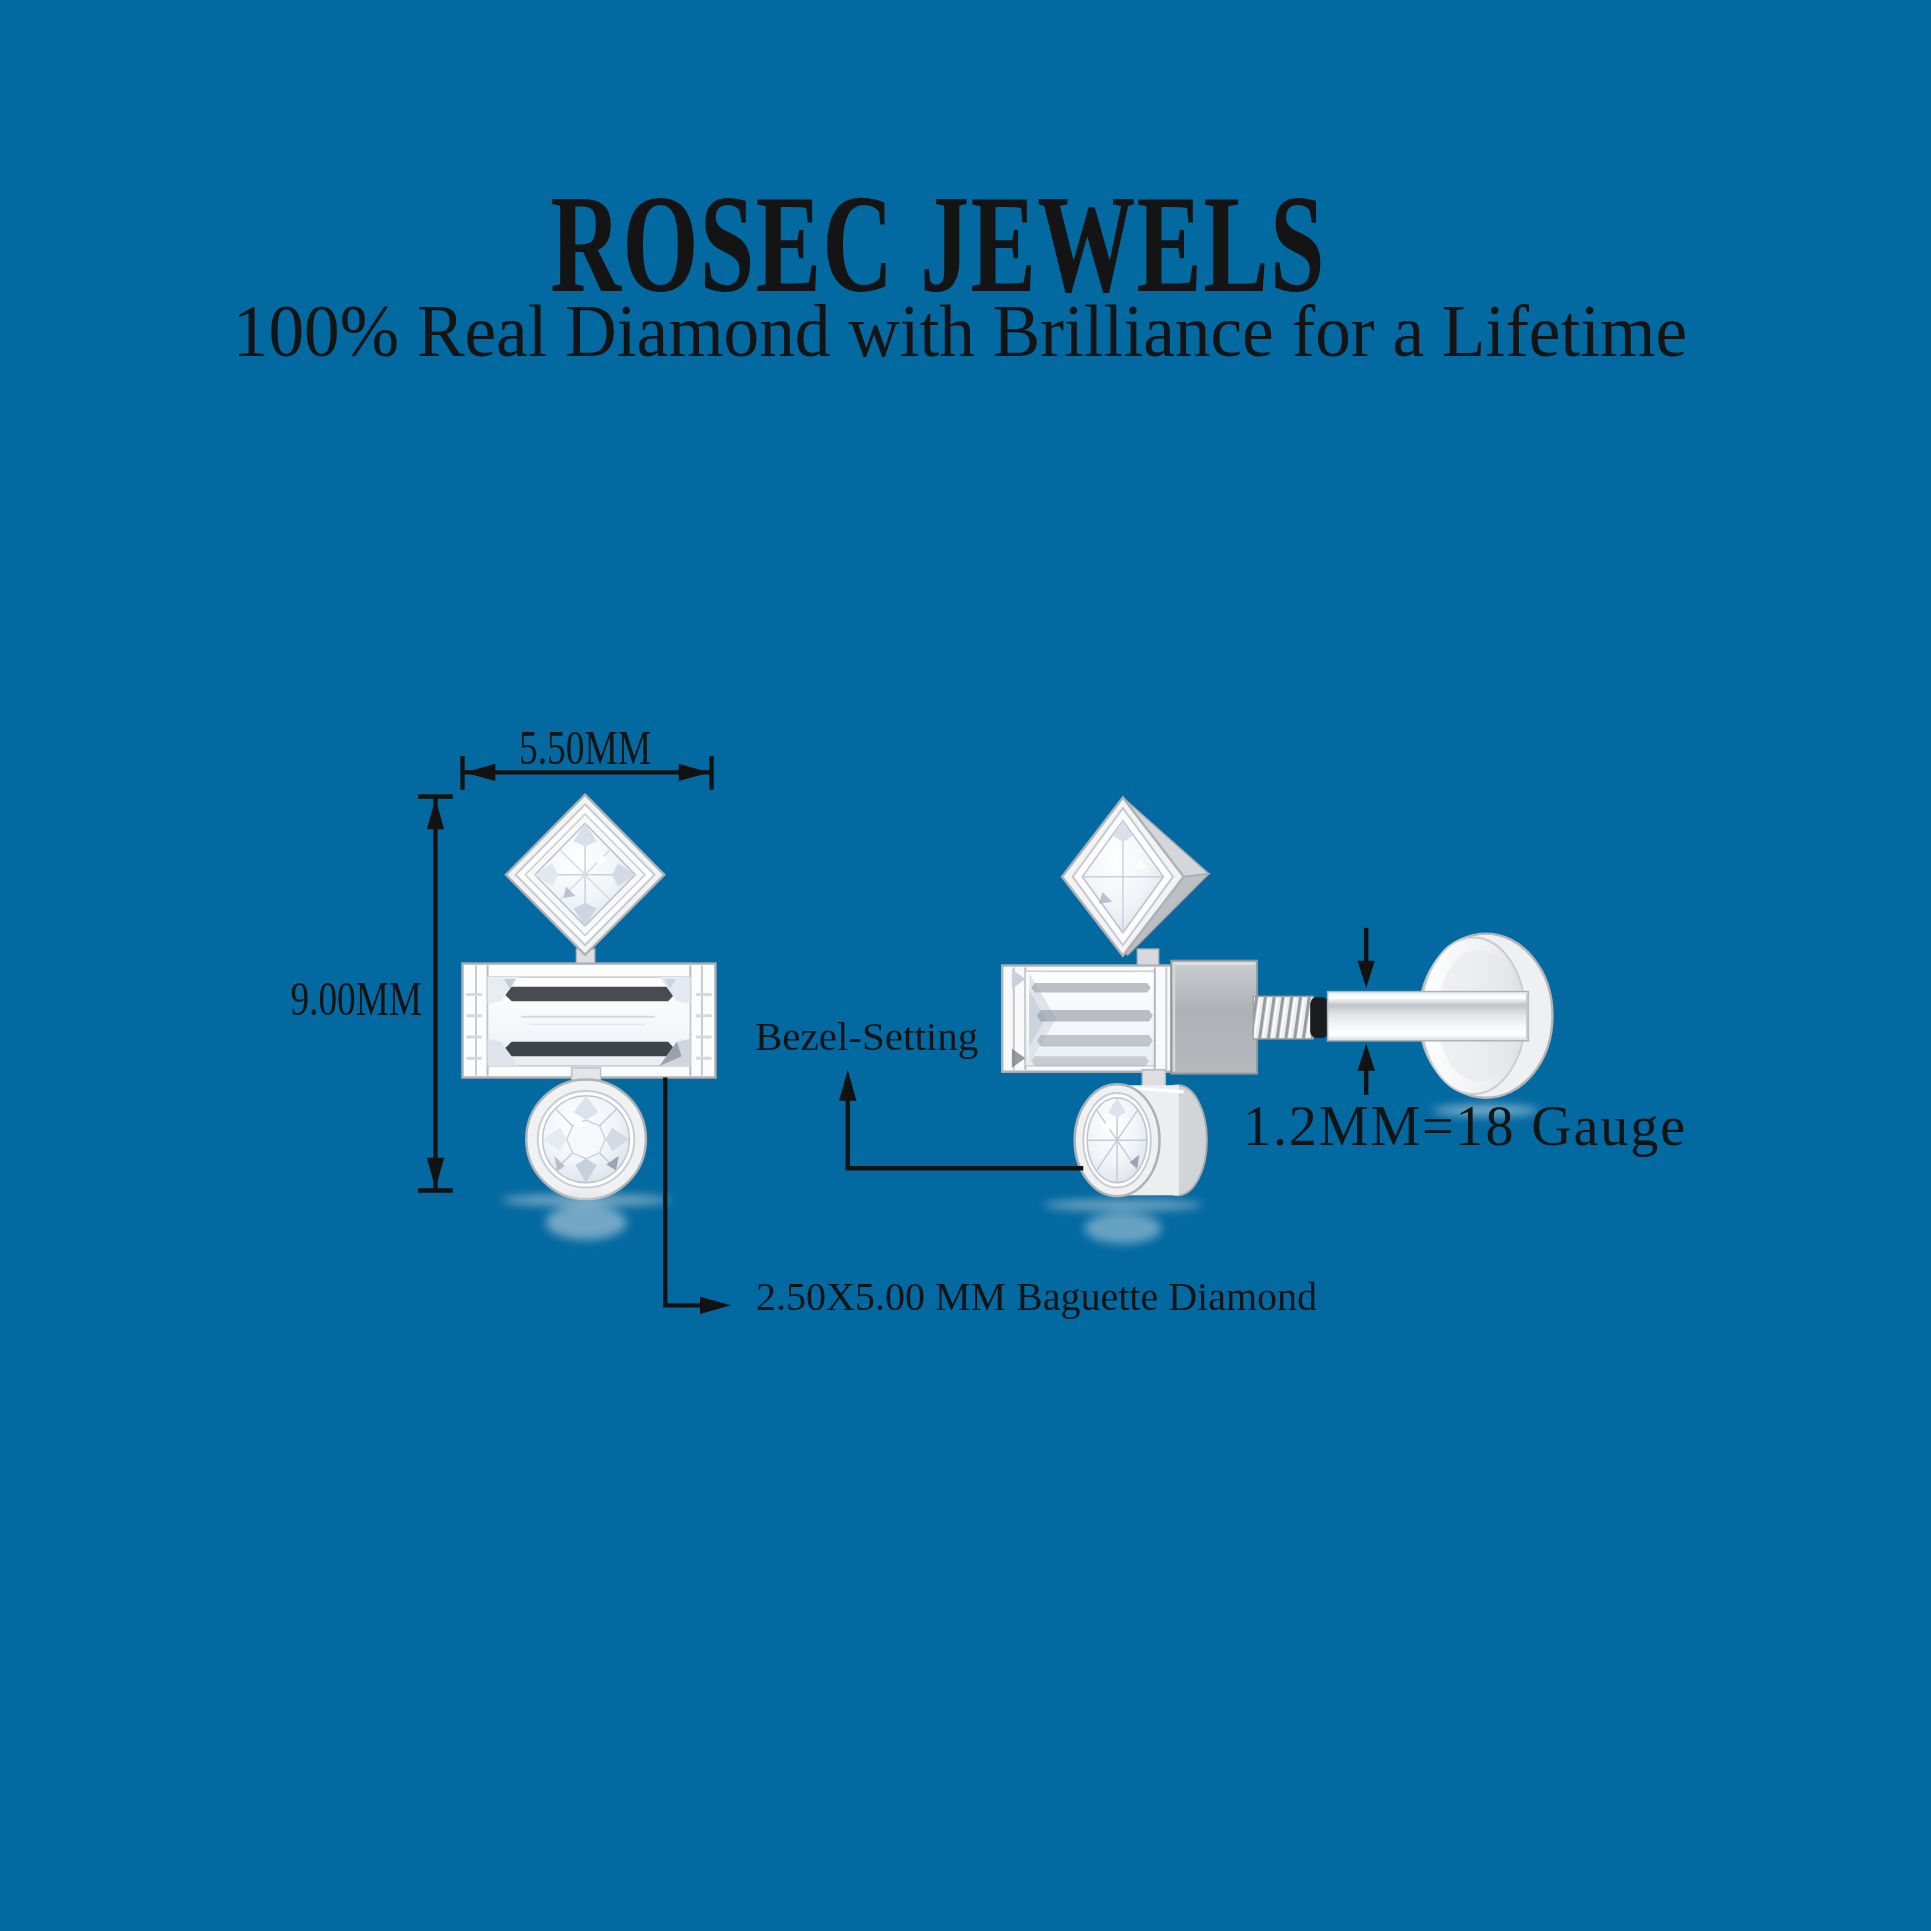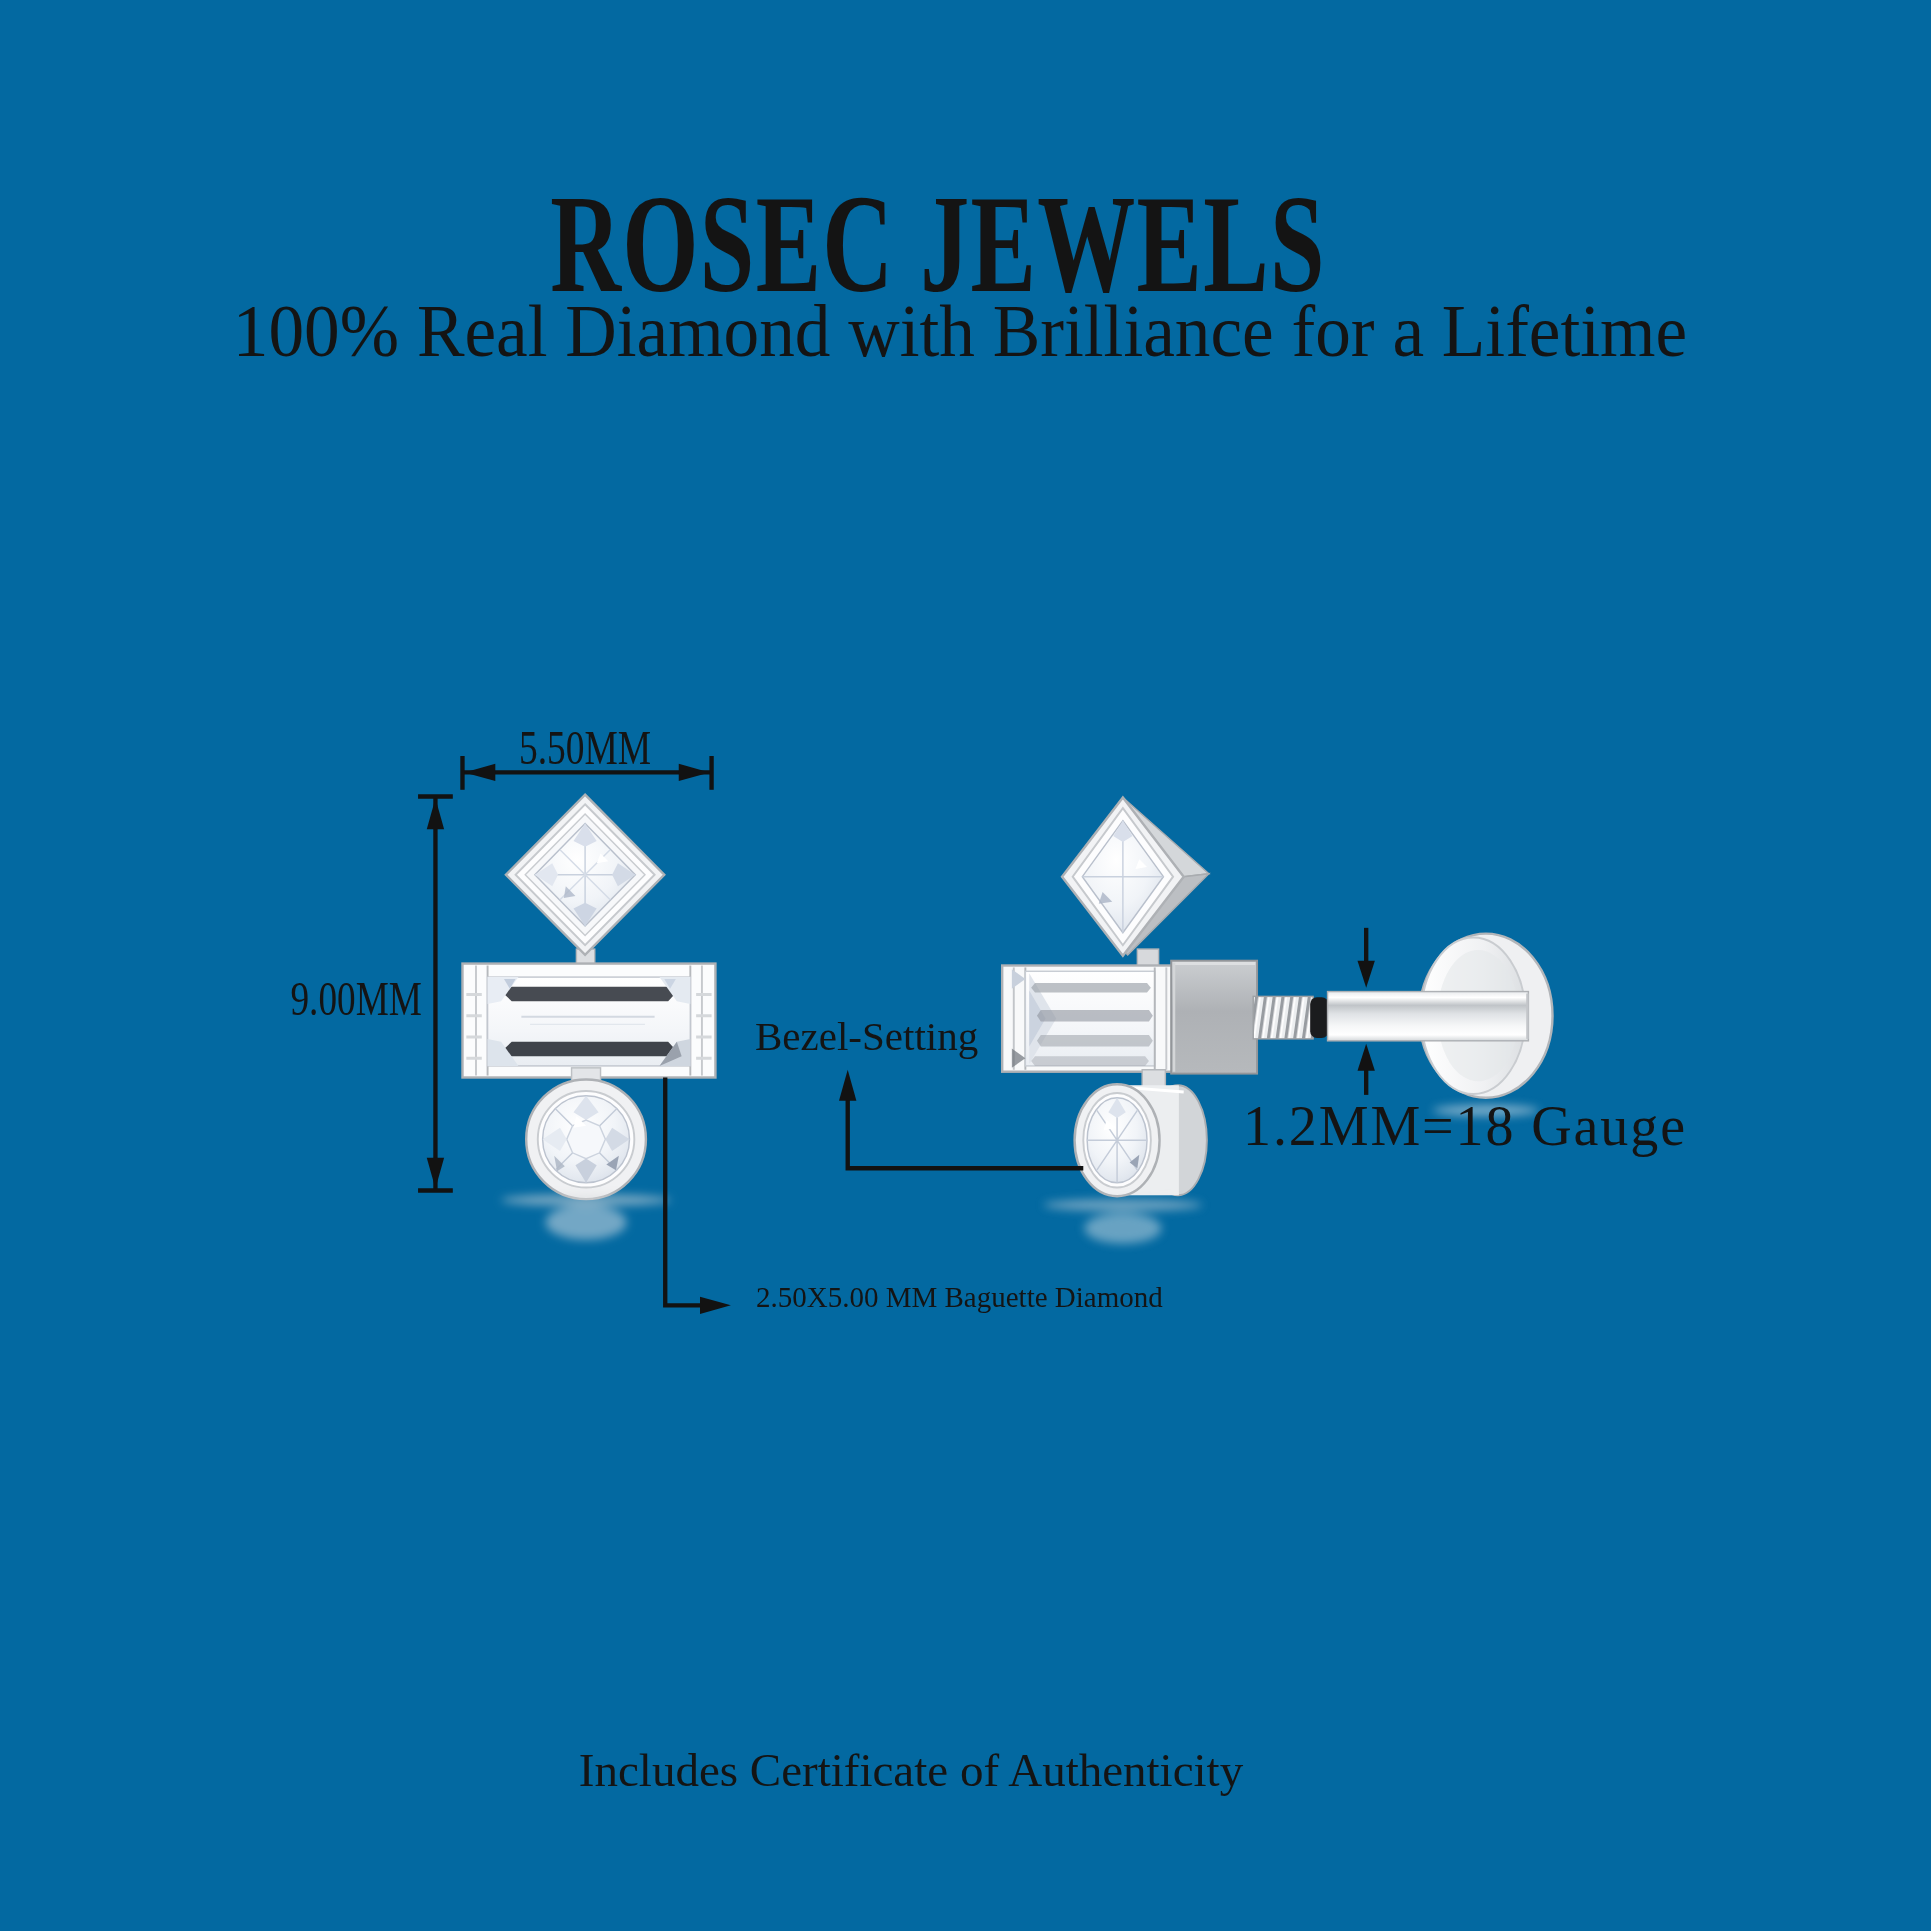--- a/index.html
+++ b/index.html
@@ -18,21 +18,21 @@
   }
   .dim-width{
     left:585px;top:724px;font-size:48px;
     transform:translateX(-50%) scaleX(0.78);transform-origin:center;
   }
   .dim-height{
     right:1509px;top:974px;font-size:49px;
     transform:scaleX(0.76);transform-origin:right center;
   }
   .lbl-bezel{left:755px;top:1016px;font-size:41px;}
-  .lbl-stone{left:756px;top:1276px;font-size:29px;line-height:42px;white-space:nowrap;position:absolute;}
+  .lbl-stone{left:756px;top:1276px;font-size:40px;line-height:42px;white-space:nowrap;position:absolute;}
   .lbl-gauge{left:1243px;top:1098px;font-size:56px;letter-spacing:1.9px;}
   .cert{
     left:911px;top:1747px;font-size:47px;
     transform:translateX(-50%);transform-origin:center;
   }
   svg.art{position:absolute;left:0;top:0;}
 </style>
 </head>
 <body>
 
@@ -260,15 +260,14 @@
   <div class="txt dim-height">9.00MM</div>
 
   <div class="txt lbl-bezel">Bezel-Setting</div>
 
   <div class="lbl-stone">
     <div>2.50X5.00 MM Baguette Diamond</div>
   </div>
 
   <div class="txt lbl-gauge">1.2MM=18 Gauge</div>
 
-  <footer class="txt cert">Includes Certificate of Authenticity</footer>
 </div>
 
 
 </body></html>

